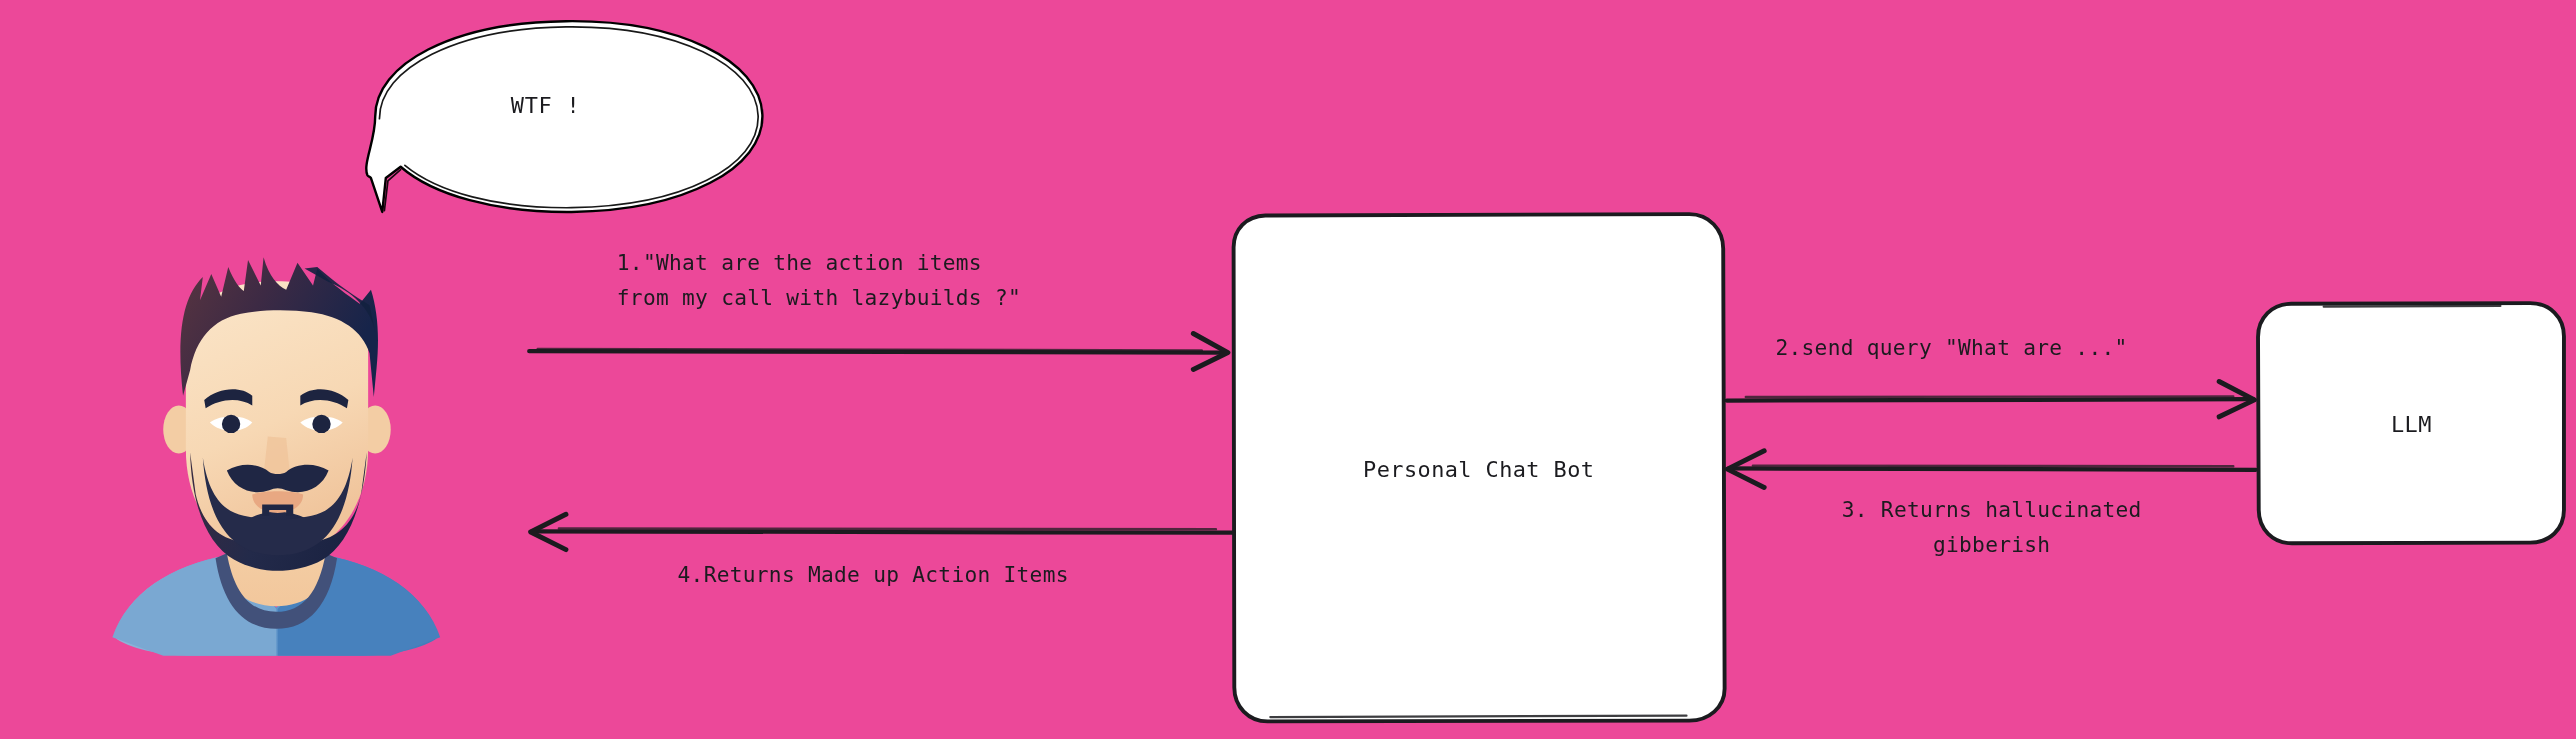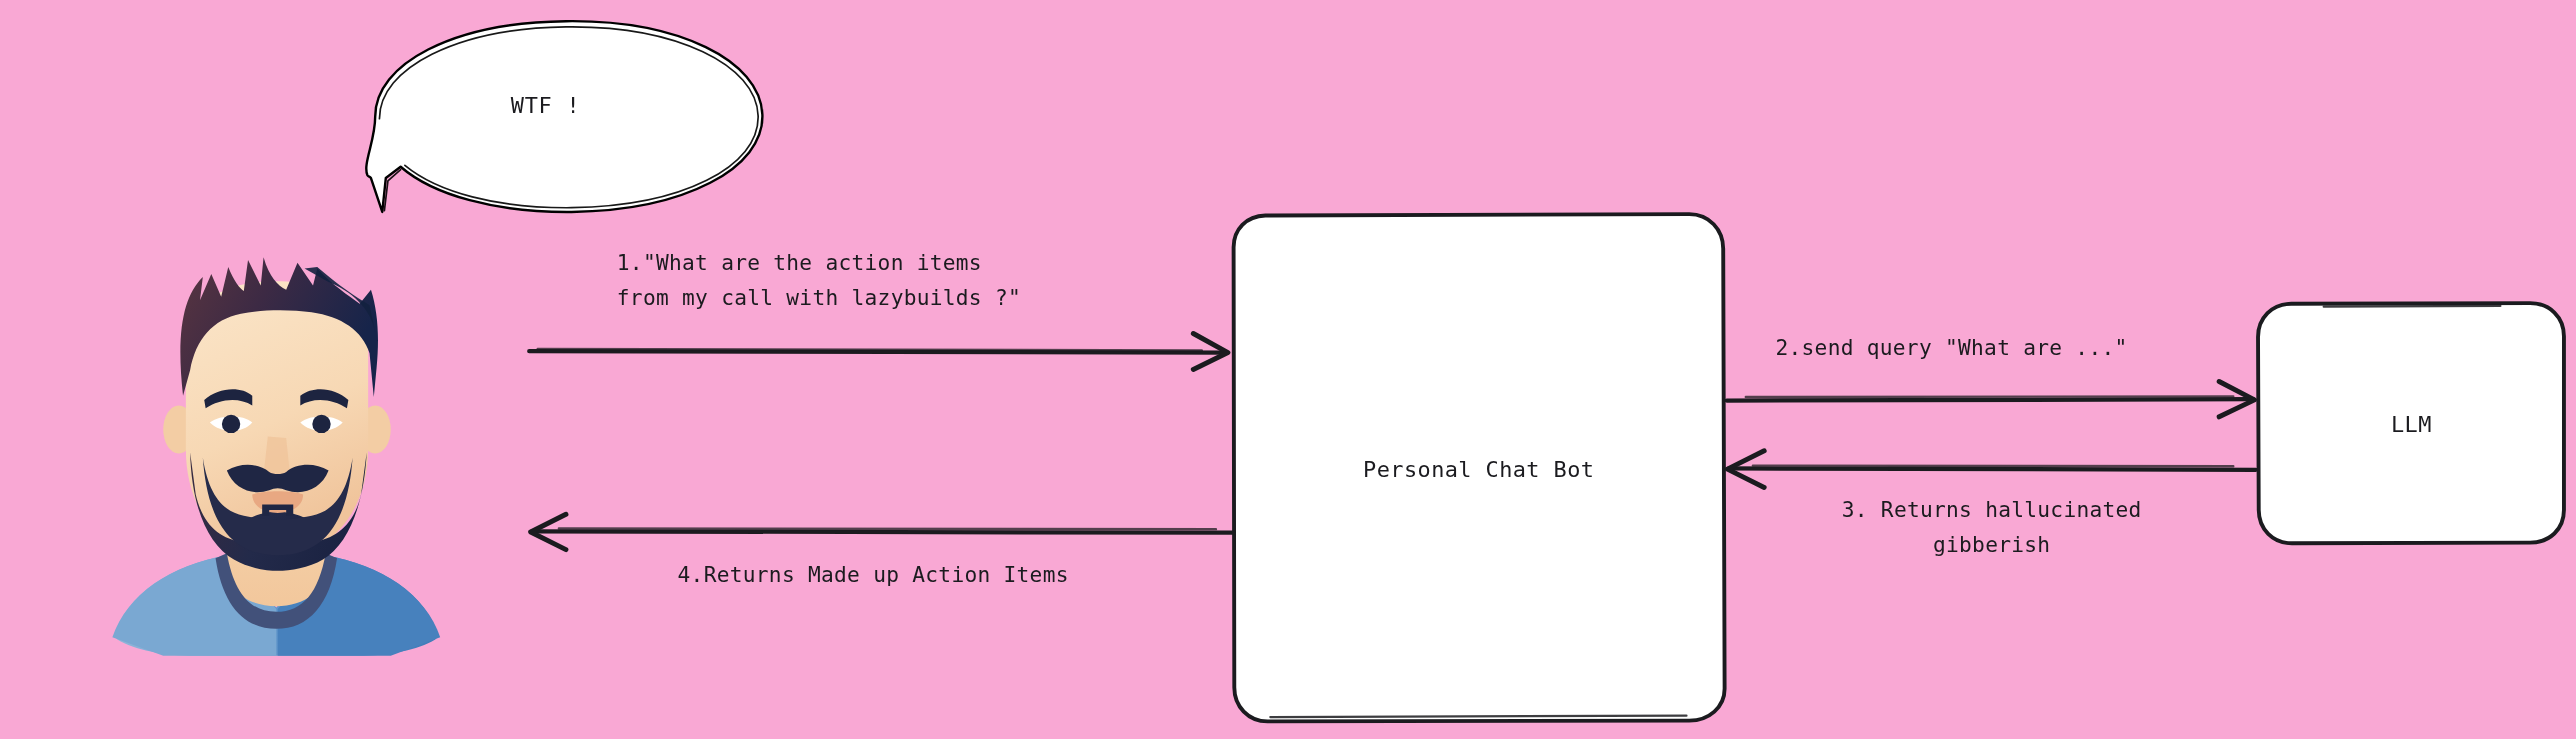--- a/index.html
+++ b/index.html
@@ -8,21 +8,21 @@
     padding: 0;
     background: #ffffff;
   }
   body {
     font-family: "DejaVu Sans Mono", "Liberation Mono", monospace;
   }
   #canvas {
     position: relative;
     width: 2576px;
     height: 739px;
-    background: #f9a8d4;
+    background: #ec4899;
     overflow: hidden;
   }
   #diagram-svg {
     position: absolute;
     left: 0;
     top: 0;
     width: 2576px;
     height: 739px;
   }
   .box-stroke {

